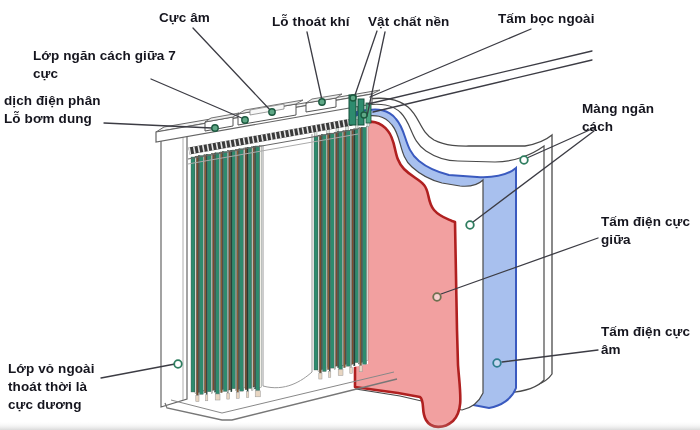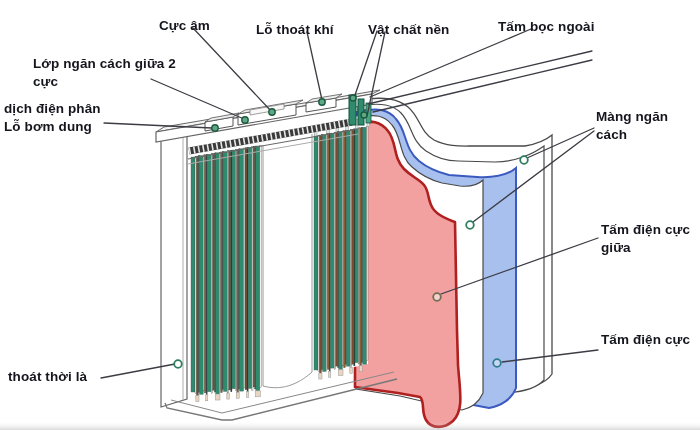--- a/index.html
+++ b/index.html
@@ -3,21 +3,21 @@
 <meta charset="utf-8">
 <style>
   html,body{margin:0;padding:0;background:#fff;}
   .stage{
     position:relative;width:700px;height:430px;background:#ffffff;overflow:hidden;
     font-family:"Liberation Sans","DejaVu Sans",sans-serif;
   }
   .art{position:absolute;left:0;top:0;}
   .lbl{
     position:absolute;font-size:13.5px;font-weight:700;line-height:18px;
-    color:#15151E;white-space:nowrap;letter-spacing:0.1px;margin-top:8px;
+    color:#15151E;white-space:nowrap;letter-spacing:0.1px;
   }
   .lbl span{display:block;}
 </style>
 </head>
 <body>
 
 <div class="stage">
 
   <svg class="art" width="700" height="430" viewBox="0 0 700 430">
     <defs>
@@ -202,45 +202,48 @@
       <circle cx="437" cy="297" r="3.8" fill="#F7D0D0" stroke="#6E7050" stroke-width="1.8"></circle>
       <circle cx="497" cy="363" r="3.8" fill="#C9D8F2" stroke="#2E7D8F" stroke-width="1.8"></circle>
     </g>
 
     <rect x="0" y="421" width="700" height="9" fill="url(#fade)" opacity="0.45"></rect>
   </svg>
 
   <div class="lbl" style="left:159px;top:9px">
     <span>Cực âm</span>
   </div>
-  <div class="lbl" style="left:256px;top:13px">
+  <div class="lbl" style="left:272px;top:13px">
     <span>Lỗ thoát khí</span>
   </div>
   <div class="lbl" style="left:368px;top:13px">
     <span>Vật chất nền</span>
   </div>
   <div class="lbl" style="left:498px;top:10px">
     <span>Tấm bọc ngoài</span>
   </div>
-  <div class="lbl" style="left:596px;top:100px">
+  <div class="lbl" style="left:582px;top:100px">
     <span>Màng ngăn</span>
     <span>cách</span>
   </div>
   <div class="lbl" style="left:601px;top:213px">
     <span>Tấm điện cực</span>
     <span>giữa</span>
   </div>
   <div class="lbl" style="left:601px;top:323px">
     <span>Tấm điện cực</span>
+    <span>âm</span>
   </div>
   <div class="lbl" style="left:33px;top:47px">
-    <span>Lớp ngăn cách giữa 2</span>
+    <span>Lớp ngăn cách giữa 7</span>
     <span>cực</span>
   </div>
   <div class="lbl" style="left:4px;top:92px">
     <span>dịch điện phân</span>
     <span>Lỗ bơm dung</span>
   </div>
   <div class="lbl" style="left:8px;top:360px">
+    <span>Lớp vỏ ngoài</span>
     <span>thoát thời là</span>
+    <span>cực dương</span>
   </div>
 
 </div>
 
 </body></html>

